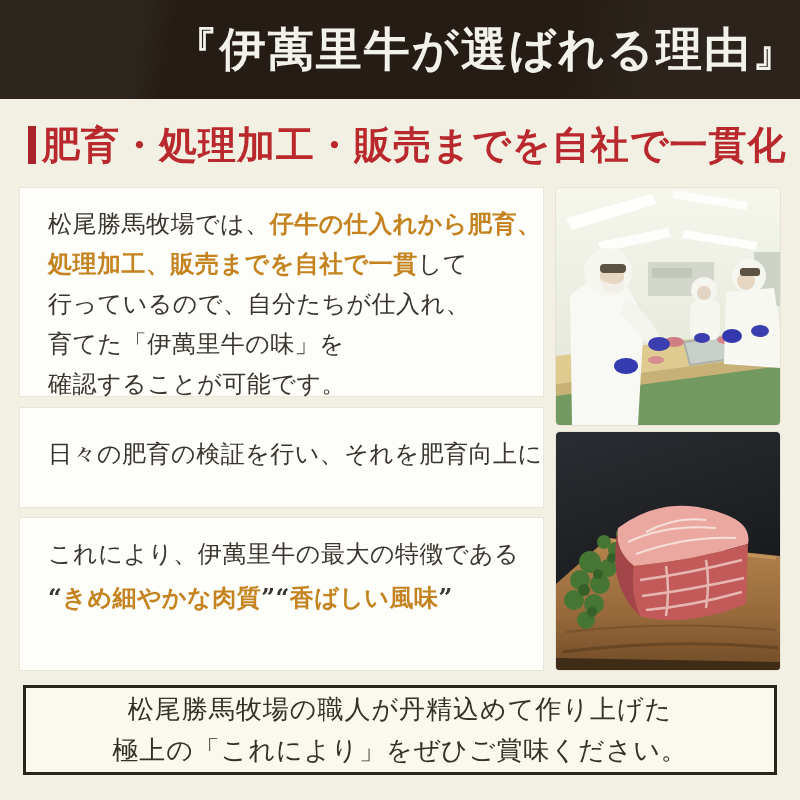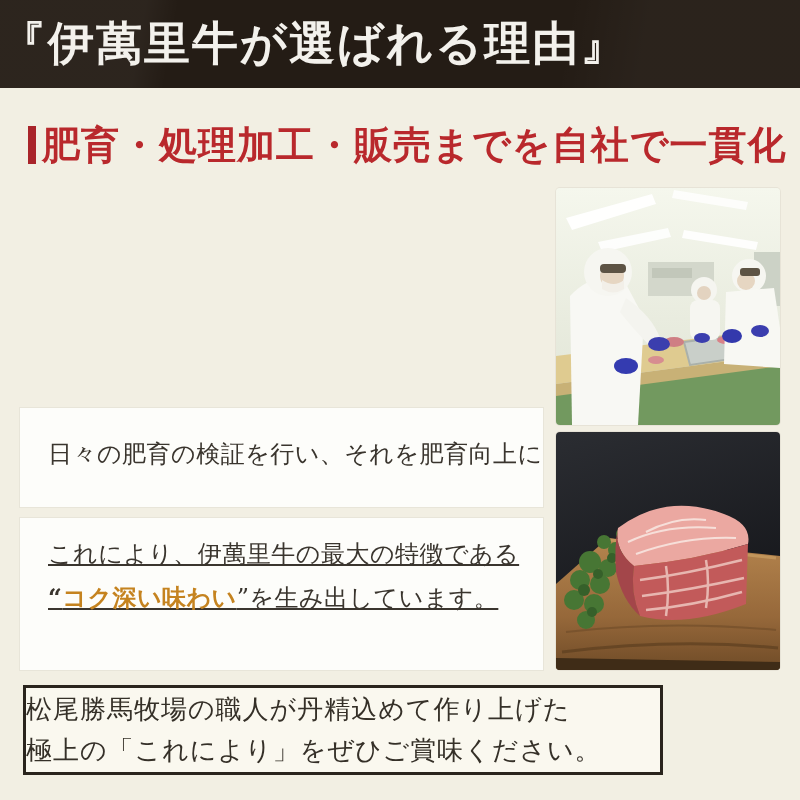--- a/index.html
+++ b/index.html
@@ -11,24 +11,24 @@
     position:relative;width:800px;height:800px;
     background:#f2efe3;
     background-image:
       radial-gradient(circle at 12% 62%, rgba(190,180,120,.18) 0 2px, transparent 3px),
       radial-gradient(circle at 78% 24%, rgba(190,180,120,.14) 0 2px, transparent 3px),
       radial-gradient(circle at 40% 88%, rgba(190,180,120,.12) 0 2px, transparent 3px);
     overflow:hidden;
   }
   
   .top-banner{
-    position:absolute;left:0;top:0;width:800px;height:88px;
+    position:absolute;left:0;top:0;width:800px;height:99px;
     background:#241c15;
     background-image:linear-gradient(100deg, rgba(255,255,255,.04) 0 18%, transparent 22% 70%, rgba(255,255,255,.03) 80%);
-    display:flex;align-items:center;justify-content:flex-start;
+    display:flex;align-items:center;justify-content:flex-end;
   }
   .top-banner h1{
     margin:0;color:#f3f1ec;font-size:46px;font-weight:700;
     letter-spacing:2px;white-space:nowrap;
   }
   
   .section-heading{
     position:absolute;left:28px;top:122px;height:46px;
     display:flex;align-items:center;
   }
@@ -43,65 +43,72 @@
     box-sizing:border-box;padding-left:28px;
     color:#3a352e;
     box-shadow:0 0 0 1px rgba(60,50,30,.05);
   }
   .card p{margin:0;font-size:24px;letter-spacing:.5px;white-space:nowrap;font-weight:500;}
   .card-1{top:188px;height:208px;padding-top:16px;}
   .card-1 p{line-height:40px;}
   .card-2{top:408px;height:99px;padding-top:25px;}
   .card-2 p{line-height:42px;}
   .card-3{top:518px;height:152px;padding-top:14px;}
-  .card-3 p{line-height:44px;text-decoration:underline;}
+  .card-3 p{line-height:44px;}
   .seg-dark{color:#3a352e;}
   .seg-orange{color:#c5831f;font-weight:700;}
   .seg-quote{color:#3a352e;font-weight:700;}
   
   .photo{
     position:absolute;left:556px;width:224px;border-radius:4px;overflow:hidden;
     box-shadow:0 0 0 1px rgba(60,50,30,.06);
   }
   .photo-facility{top:188px;height:237px;}
   .photo-steak{top:432px;height:238px;}
   .photo svg{display:block;width:100%;height:100%;}
   
   .bottom-box{
-    position:absolute;left:23px;top:685px;width:640px;height:90px;
+    position:absolute;left:23px;top:685px;width:754px;height:90px;
     box-sizing:border-box;border:3px solid #2a241d;background:#faf8ef;
-    display:flex;flex-direction:column;justify-content:center;
+    display:flex;flex-direction:column;align-items:center;justify-content:center;
   }
   .bottom-box p{
     margin:0;font-size:26px;line-height:41px;color:#353028;
     letter-spacing:1px;white-space:nowrap;font-weight:500;
   }
 </style>
 </head>
 <body>
 
 <div class="page">
 
   <header class="top-banner">
     <h1>『伊萬里牛が選ばれる理由』</h1>
   </header>
 
   <div class="section-heading">
     <span class="red-bar"></span>
     <h2>肥育・処理加工・販売までを自社で一貫化</h2>
   </div>
 
+  <section class="card card-1">
+    <p><span class="seg-dark">松尾勝馬牧場では、</span><span class="seg-orange">仔牛の仕入れから肥育、</span></p>
+    <p><span class="seg-orange">処理加工、販売までを自社で一貫</span><span class="seg-dark">して</span></p>
+    <p>行っているので、自分たちが仕入れ、</p>
+    <p>育てた「伊萬里牛の味」を</p>
+    <p>確認することが可能です。</p>
+  </section>
 
   <section class="card card-2">
     <p>日々の肥育の検証を行い、それを肥育向上に</p>
   </section>
 
   <section class="card card-3">
     <p>これにより、伊萬里牛の最大の特徴である</p>
-    <p><span class="seg-quote">“</span><span class="seg-orange">コク深い味わい</span><span class="seg-dark">”を生み出しています。</span></p>
+    <p><span class="seg-quote">“</span><span class="seg-orange">きめ細やかな肉質</span><span class="seg-quote">”“</span><span class="seg-orange">香ばしい風味</span><span class="seg-quote">”</span></p>
   </section>
 
   <figure class="photo photo-facility" style="margin:0;">
     <svg viewBox="0 0 224 237" preserveAspectRatio="none">
       <defs>
         <linearGradient id="roomG" x1="0" y1="0" x2="0" y2="1">
           <stop offset="0" stop-color="#f5f7ed"></stop>
           <stop offset="0.55" stop-color="#e9ecdf"></stop>
           <stop offset="1" stop-color="#dfe4d5"></stop>
         </linearGradient>

